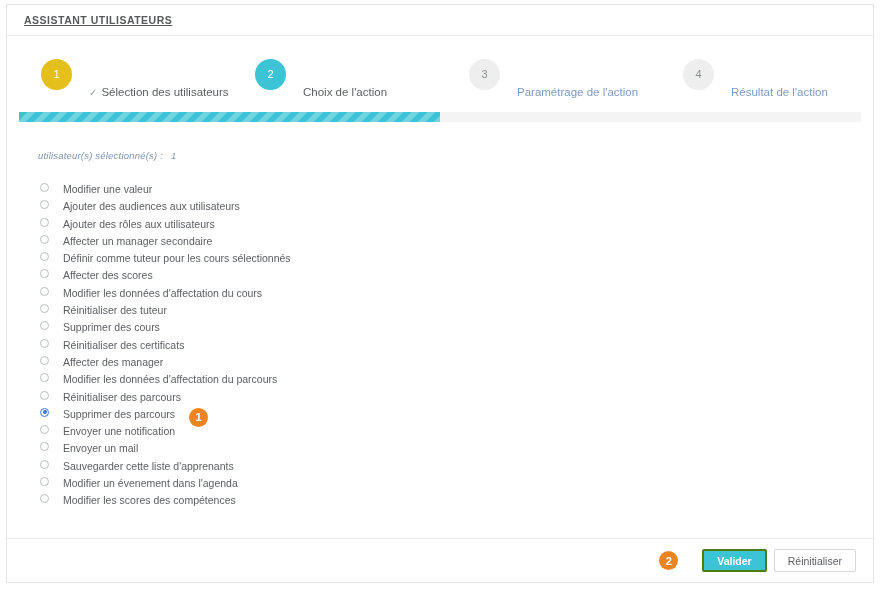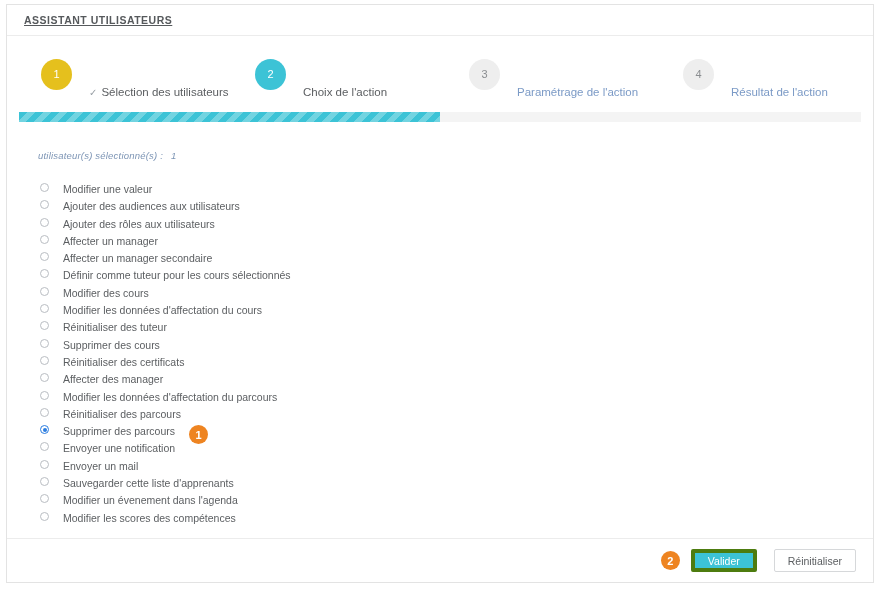--- a/index.html
+++ b/index.html
@@ -210,28 +210,29 @@
     display: inline-flex;
     align-items: center;
     justify-content: center;
     box-sizing: border-box;
     cursor: pointer;
     border-radius: 2px;
   }
   .btn-primary {
     background: #3cc3d6;
     color: #ffffff;
-    border: 4px solid #4d7c0f;
-    margin-left: 11px;
+    border: 2px solid #4d7c0f;
+    margin-left: 24px;
+    font-weight: bold;
   }
   .btn-default {
     background: #ffffff;
     color: #5b5e61;
     border: 1px solid #d6d8da;
-    margin-left: 17px;
+    margin-left: 7px;
   }
 </style>
 </head>
 <body>
 
 <div class="wizard-card">
 
   <div class="card-header">
     <span class="card-title">ASSISTANT UTILISATEURS</span>
   </div>
@@ -278,33 +279,29 @@
       <li class="option-row">
         <span class="radio"></span>
         <span class="option-label">Ajouter des audiences aux utilisateurs</span>
       </li>
       <li class="option-row">
         <span class="radio"></span>
         <span class="option-label">Ajouter des rôles aux utilisateurs</span>
       </li>
       <li class="option-row">
         <span class="radio"></span>
-        <span class="option-label">Affecter un manager</span>
-      </li>
-      <li class="option-row">
-        <span class="radio"></span>
         <span class="option-label">Affecter un manager secondaire</span>
       </li>
       <li class="option-row">
         <span class="radio"></span>
         <span class="option-label">Définir comme tuteur pour les cours sélectionnés</span>
       </li>
       <li class="option-row">
         <span class="radio"></span>
-        <span class="option-label">Modifier des cours</span>
+        <span class="option-label">Affecter des scores</span>
       </li>
       <li class="option-row">
         <span class="radio"></span>
         <span class="option-label">Modifier les données d'affectation du cours</span>
       </li>
       <li class="option-row">
         <span class="radio"></span>
         <span class="option-label">Réinitialiser des tuteur</span>
       </li>
       <li class="option-row">

